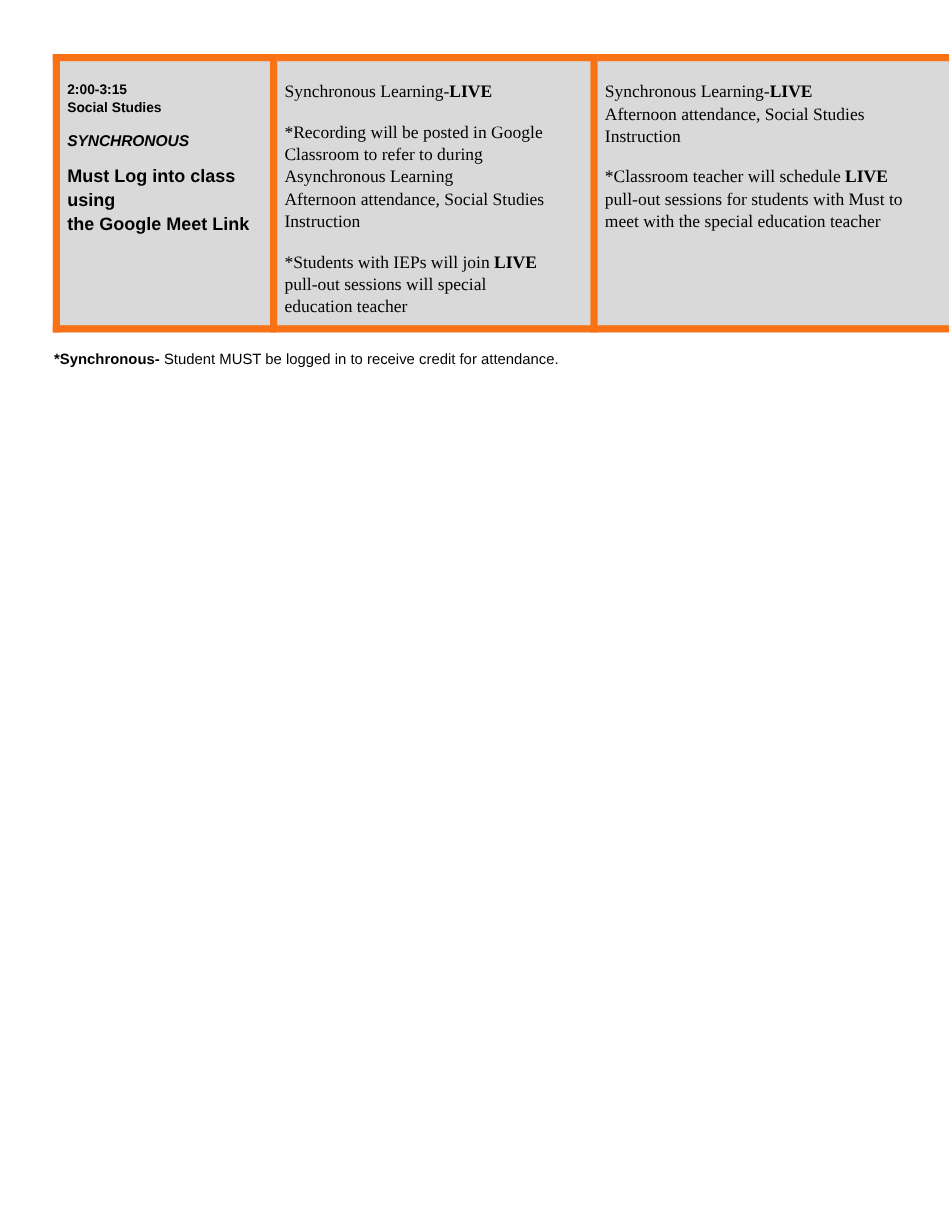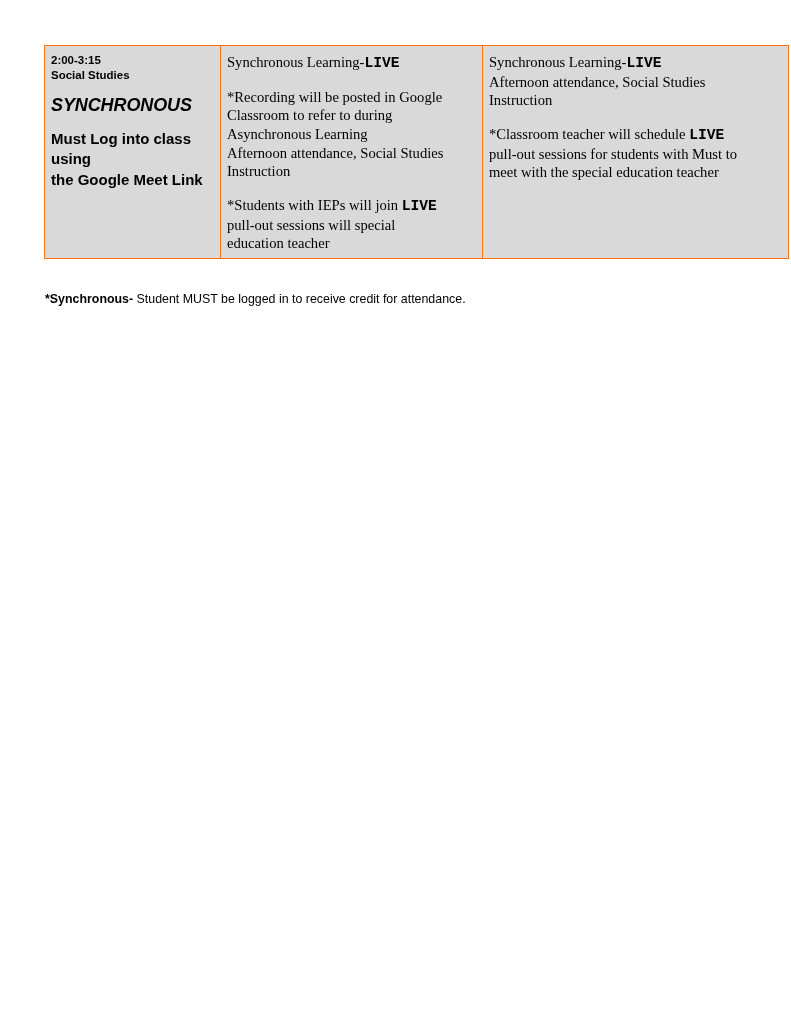--- a/index.html
+++ b/index.html
@@ -28,23 +28,23 @@
     position: absolute;
     left: 44px;
     top: 45px;
     width: 702px;
     border-collapse: collapse;
     table-layout: fixed;
     background: #d9d9d9;
   }
 
   .schedule-table td {
-    border: 1px solid #f97316;
+    border: 6px solid #f97316;
     vertical-align: top;
-    padding: 7px 7px 5px 6px;
+    padding: 17px 7px 5px 6px;
     background: #d9d9d9;
   }
 
   .col-time { width: 162px; }
   .col-mid  { width: 248px; }
   .col-right{ width: 292px; }
 
   
   .time-cell {
     font-family: "Liberation Sans", sans-serif;
@@ -54,21 +54,21 @@
   .time-cell .ln {
     font-weight: bold;
   }
   .time-cell .gap {
     height: 11px;
   }
   .time-cell .sync {
     font-family: "Liberation Sans", sans-serif;
     font-weight: bold;
     font-style: italic;
-    font-size: 18px;
+    font-size: 13px;
     letter-spacing: -0.1px;
   }
   .time-cell .note {
     font-weight: bold;
     font-size: 15px;
     line-height: 1.35;
   }
 
   
   .body-cell {
@@ -77,21 +77,20 @@
     line-height: 1.28;
   }
   .body-cell p {
     margin: 0;
   }
   .body-cell .spacer {
     height: 15px;
   }
   .body-cell b {
     font-weight: bold;
-    font-family: Liberation Mono, monospace;
   }
 
   .footnote {
     position: absolute;
     left: 45px;
     top: 292px;
     font-family: "Liberation Sans", sans-serif;
     font-size: 12.4px;
     color: #000000;
   }

